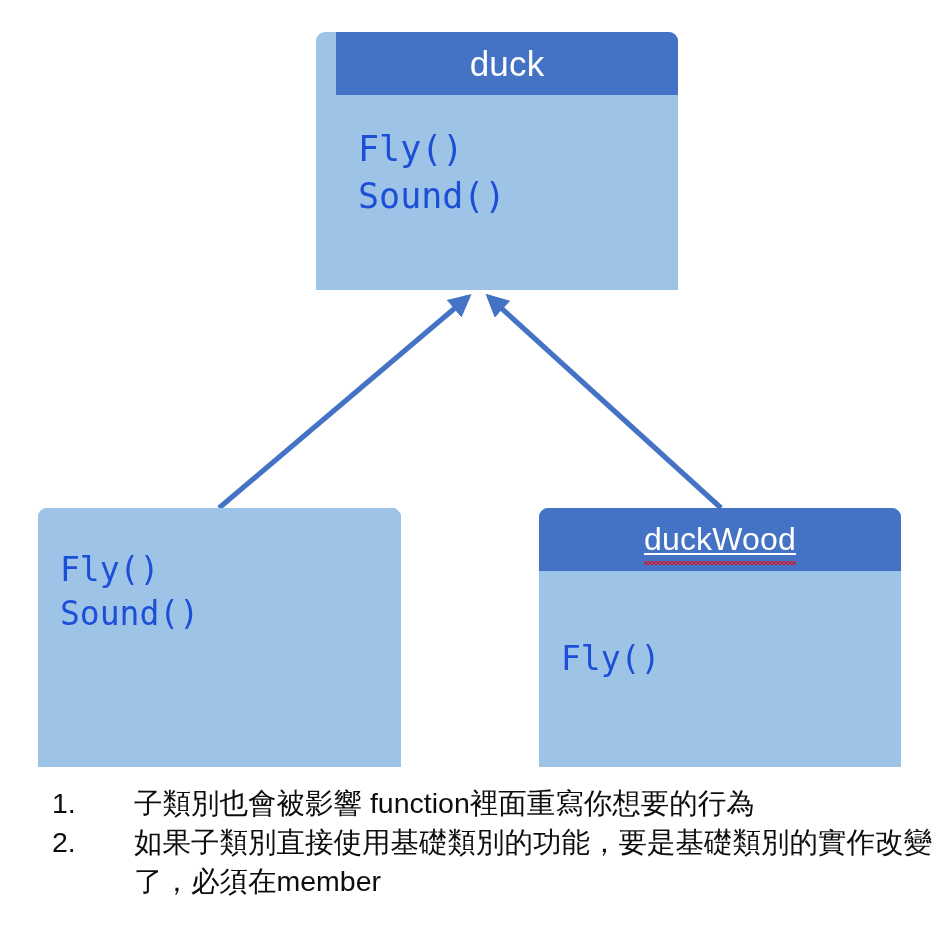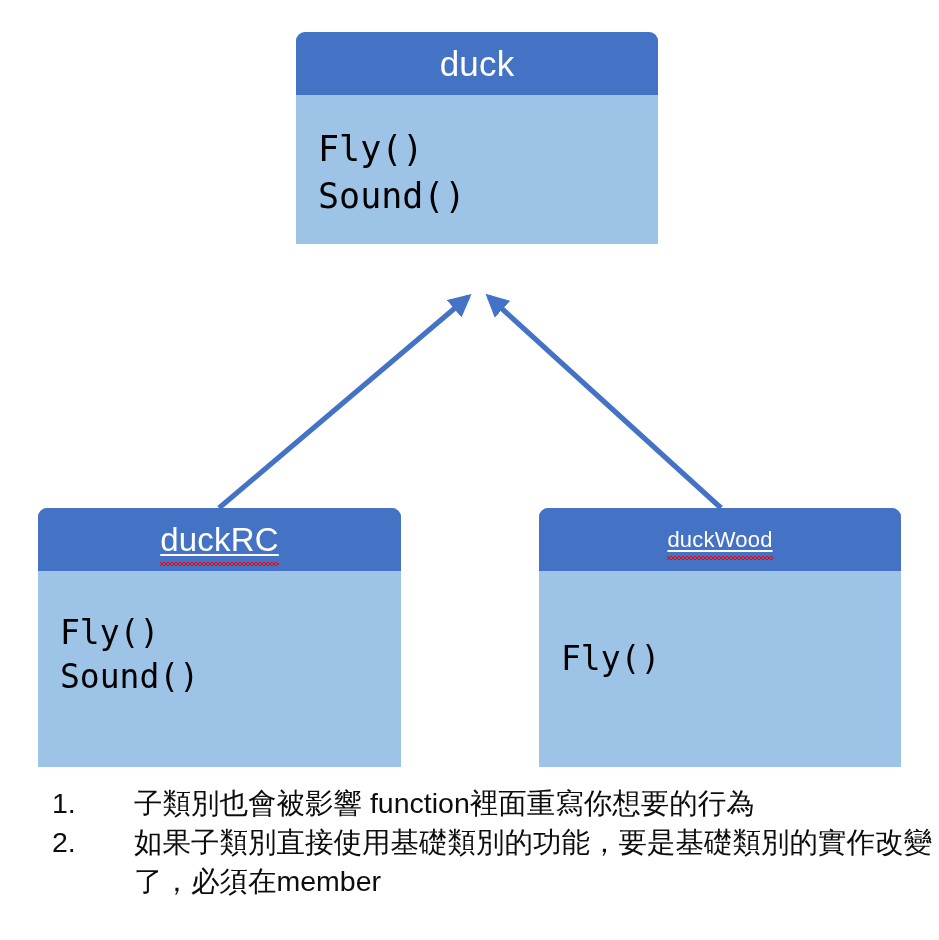--- a/index.html
+++ b/index.html
@@ -35,21 +35,21 @@
     letter-spacing: 0.2px;
     white-space: nowrap;
     display: flex;
     align-items: center;
     justify-content: center;
   }
   .class-body {
     box-sizing: border-box;
     width: 100%;
     background: #9DC3E6;
-    color: #000000;
+    color: #1d4ed8;
     font-family: "DejaVu Sans Mono", monospace;
     white-space: pre;
     line-height: 1.33;
   }
 
   
   .title-text { position: relative; display: inline-block; }
   .title-text.underlined { text-decoration: underline; text-underline-offset: 3px; text-decoration-thickness: 2px; }
   .title-text.misspelled::after {
     content: "";
@@ -59,30 +59,30 @@
     bottom: -7px;
     height: 4px;
     background-image:
       linear-gradient(45deg, transparent 40%, #FF0000 40%, #FF0000 60%, transparent 60%),
       linear-gradient(-45deg, transparent 40%, #FF0000 40%, #FF0000 60%, transparent 60%);
     background-size: 4px 4px;
     background-repeat: repeat-x;
   }
 
   
-  #box-duck      { left: 296px; top: 32px;  width: 362px; height: 212px; }
+  #box-duck      { left: 316px; top: 32px;  width: 362px; height: 258px; padding-left: 20px; }
   #box-duck .class-header { height: 63px; font-size: 35px; }
   #box-duck .class-body   { padding: 31px 0 0 22px; font-size: 35px; }
 
   #box-duckrc    { left: 38px;  top: 508px; width: 363px; height: 259px; }
   #box-duckrc .class-header { height: 63px; font-size: 33px; }
   #box-duckrc .class-body   { padding: 40px 0 0 22px; font-size: 33px; }
 
   #box-duckwood  { left: 539px; top: 508px; width: 362px; height: 259px; }
-  #box-duckwood .class-header { height: 63px; font-size: 22px; }
+  #box-duckwood .class-header { height: 63px; font-size: 32px; }
   #box-duckwood .class-body   { padding: 66px 0 0 22px; font-size: 33px; }
 
   
   #arrows {
     position: absolute;
     left: 0; top: 0;
     width: 939px;
     height: 940px;
     pointer-events: none;
   }
@@ -126,23 +126,20 @@
 
   <div class="class-box" id="box-duck">
     <div class="class-header">
       <span class="title-text">duck</span>
     </div>
     <div class="class-body">Fly()
 Sound()</div>
   </div>
 
   <div class="class-box" id="box-duckrc">
-    <div class="class-header">
-      <span class="title-text underlined misspelled">duckRC</span>
-    </div>
     <div class="class-body">Fly()
 Sound()</div>
   </div>
 
   <div class="class-box" id="box-duckwood">
     <div class="class-header">
       <span class="title-text underlined misspelled">duckWood</span>
     </div>
     <div class="class-body">Fly()</div>
   </div>

